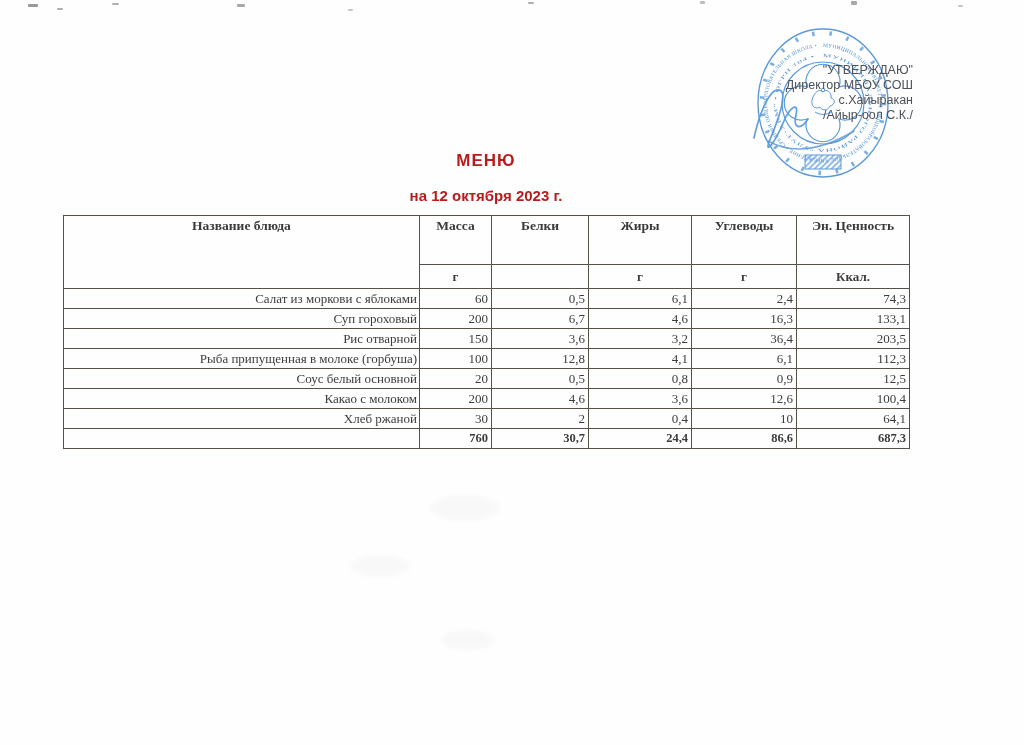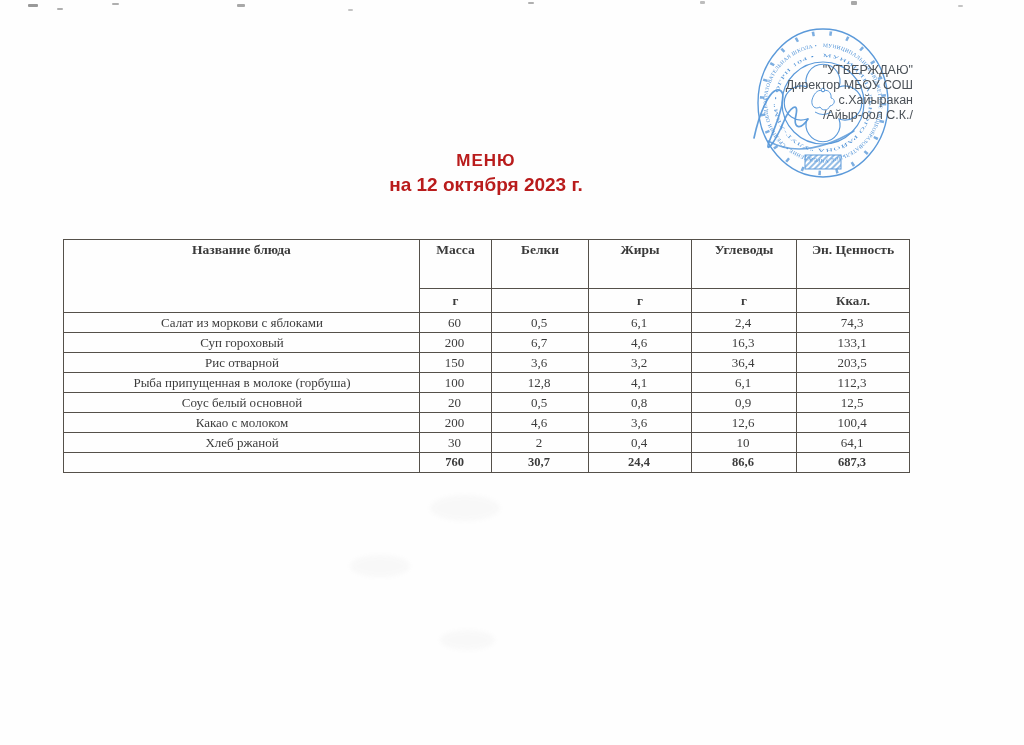--- a/index.html
+++ b/index.html
@@ -26,39 +26,38 @@
     font-size:12.5px;line-height:15px;color:#4c5258;
   }
 
   
   .doc-title{
     position:absolute;left:63px;top:151px;width:846px;
     text-align:center;color:#b91c1c;
     font-family:"Liberation Sans", sans-serif;
   }
   .doc-title .t1{font-size:17px;font-weight:bold;letter-spacing:1px;}
-  .doc-title .t2{font-size:19px;font-weight:bold;margin-top:3px;}
+  .doc-title .t2{font-size:15px;font-weight:bold;margin-top:16px;}
 
   
   table.menu{
     position:absolute;left:63px;top:215px;width:846px;
     border-collapse:collapse;table-layout:fixed;
     color:#3c3c3c;
     font-family:"Liberation Serif", serif;
-    margin-top:24px;
   }
   table.menu th, table.menu td{border:1px solid #55504a;overflow:hidden;}
   tr.head-row th{
     font-size:13.5px;font-weight:bold;vertical-align:top;
     padding-top:2px;height:45px;color:#3a3a3a;
   }
   tr.units-row th{height:23px;font-size:13px;font-weight:bold;vertical-align:middle;padding:0;}
   tr.data-row td{height:17px;font-size:13px;}
-  td.name{text-align:center;padding:0 2px 0 3px;white-space:nowrap;}
-  td.num{text-align:center;padding-right:3px;font-size:12.5px;}
+  td.name{text-align:right;padding:0 2px 0 3px;white-space:nowrap;}
+  td.num{text-align:right;padding-right:3px;font-size:12.5px;}
   tr.totals-row td{height:17px;font-weight:bold;}
 </style>
 </head>
 <body>
 
 <div class="page">
 
   <span class="speck" style="left:28px;top:4px;width:10px;height:3px;opacity:.7;"></span>
   <span class="speck" style="left:57px;top:8px;width:6px;height:2px;"></span>
   <span class="speck" style="left:112px;top:3px;width:7px;height:2px;"></span>

